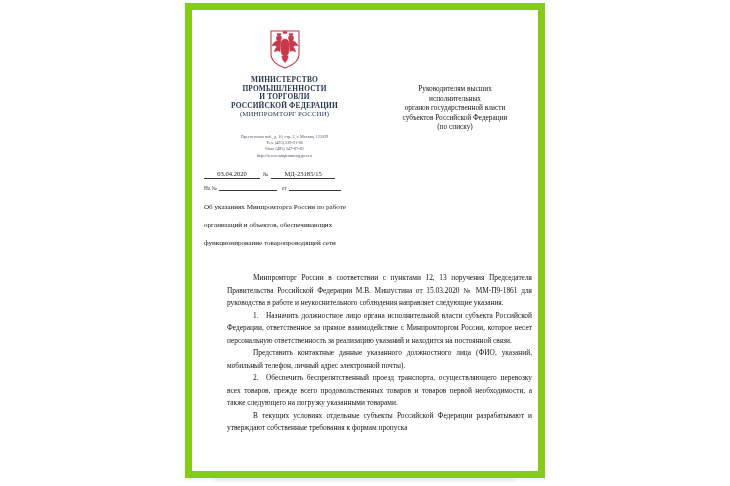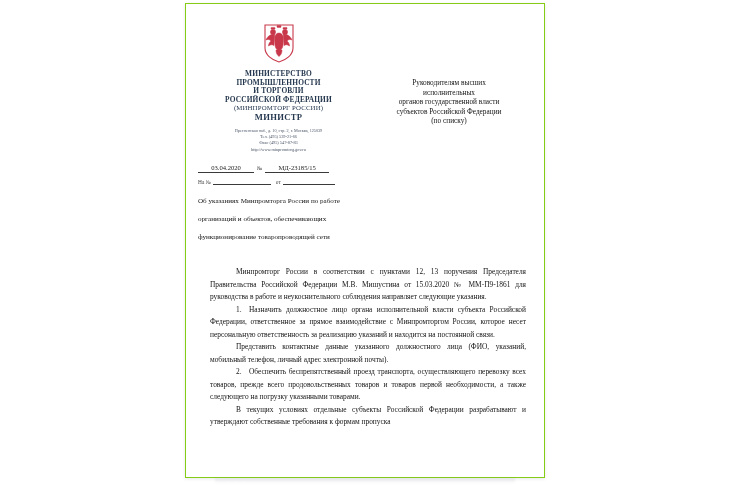--- a/index.html
+++ b/index.html
@@ -20,21 +20,21 @@
     background: #ffffff;
   }
   
   .page {
     position: absolute;
     left: 185px;
     top: 3px;
     width: 360px;
     height: 475px;
     background: #ffffff;
-    border: 1px solid #84cc16;
+    border: 7px solid #84cc16;
     box-shadow: 0 1px 3px rgba(120,125,140,0.18);
     overflow: hidden;
     box-sizing: border-box;
   }
   .page-inner {
     position: absolute;
     left: 0;
     top: 0;
     width: 358px;
     height: 473px;
@@ -167,21 +167,21 @@
   .body {
     position: absolute;
     left: 20px;
     top: 262px;
     width: 320px;
     font-size: 7.4px;
     line-height: 12.5px;
     color: #141414;
   }
   .body p {
-    margin: 0 0 0 4px;
+    margin: 0 0 0 15px;
     text-align: justify;
     text-indent: 26px;
     text-justify: inter-word;
   }
 
   
   .page-shadow {
     position: absolute;
     left: 215px;
     top: 478px;
@@ -225,21 +225,20 @@
       </div>
 
       <div class="org-title">
         <div>МИНИСТЕРСТВО</div>
         <div>ПРОМЫШЛЕННОСТИ</div>
         <div>И ТОРГОВЛИ</div>
         <div>РОССИЙСКОЙ ФЕДЕРАЦИИ</div>
         <div class="sub">(МИНПРОМТОРГ РОССИИ)</div>
       </div>
 
-      <div class="org-post">МИНИСТР</div>
 
       <div class="contacts">
         <div class="addr">Пресненская наб., д. 10, стр. 2, г. Москва, 125039</div>
         <div>Тел. (495) 539-21-66</div>
         <div>Факс (495) 547-87-83</div>
         <div>http://www.minpromtorg.gov.ru</div>
       </div>
 
       <div class="datenum">
         <span class="val d">03.04.2020</span><span class="sep">№</span><span class="val n">МД-23185/15</span>

